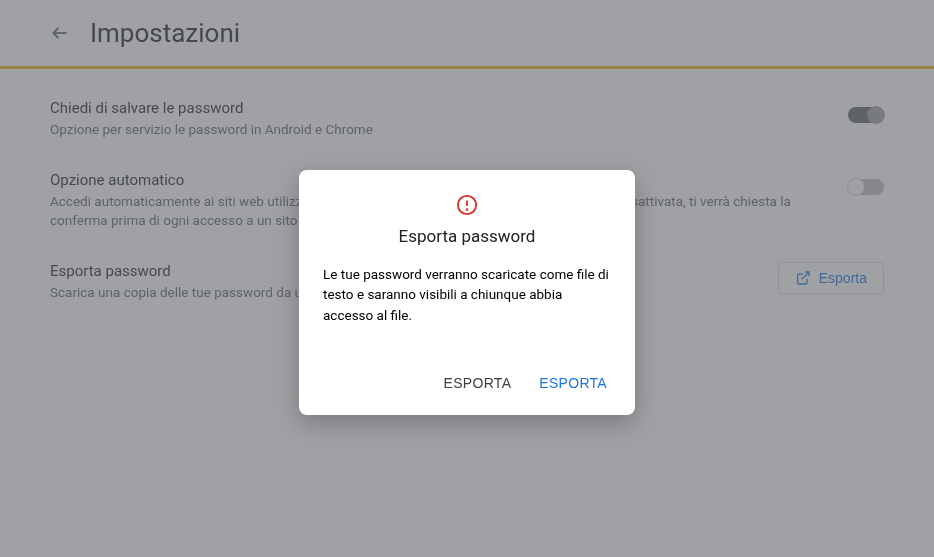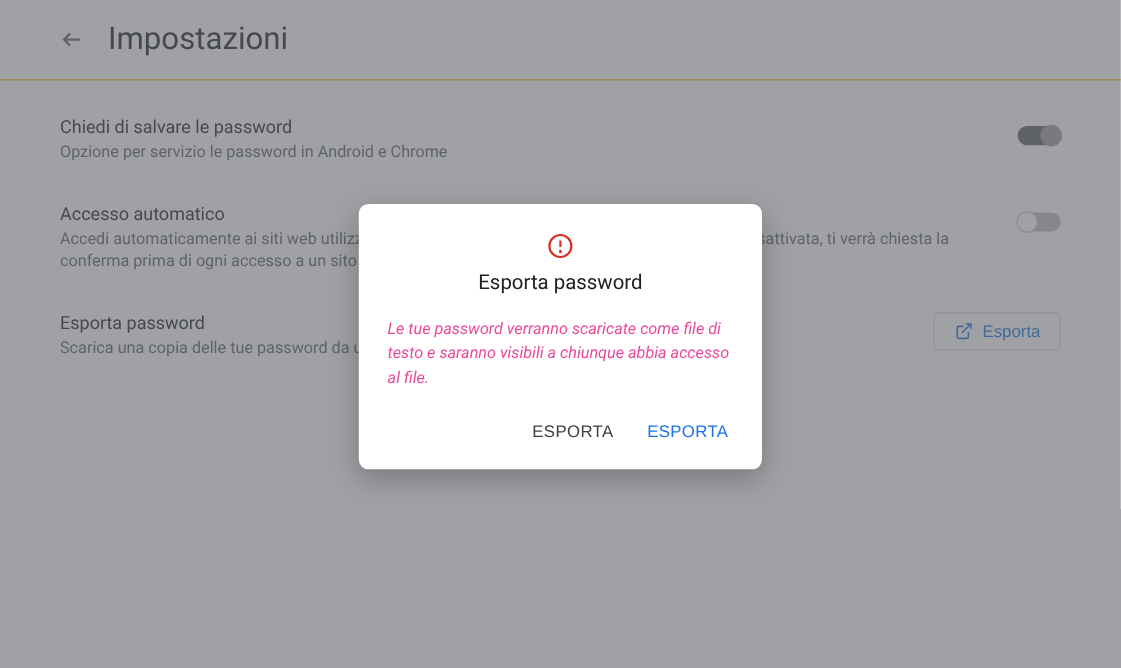--- a/index.html
+++ b/index.html
@@ -8,21 +8,21 @@
       background: #fff;
       width: 934px;
       height: 557px;
       overflow: hidden;
       position: relative;
     }
     .header {
       display: flex;
       align-items: center;
       padding: 18px 50px;
-      border-bottom: 1px solid #eab308;
+      border-bottom: 3px solid #eab308;
       gap: 20px;
     }
     .back-arrow {
       width: 20px;
       height: 20px;
       display: flex;
       align-items: center;
       justify-content: center;
       cursor: pointer;
     }
@@ -124,25 +124,24 @@
       justify-content: center;
     }
     .dialog-title {
       font-size: 17px;
       color: #202124;
       margin-bottom: 18px;
       font-weight: 400;
     }
     .dialog-body {
       font-size: 13.5px;
-      color: #ec4899;
+      color: #000000;
       text-align: left;
       line-height: 1.5;
-      margin-bottom: 20px;
-      font-style: italic;
+      margin-bottom: 44px;
     }
     .dialog-actions {
       display: flex;
       justify-content: flex-end;
       gap: 20px;
       padding-bottom: 6px;
     }
     .dlg-btn {
       font-size: 14px;
       font-weight: 500;
@@ -175,21 +174,21 @@
       <div class="setting-title">Chiedi di salvare le password</div>
       <div class="setting-desc">Opzione per servizio le password in Android e Chrome</div>
     </div>
     <div class="toggle on">
         <div class="knob"></div>
       </div>
   </div>
 
   <div class="setting-row">
     <div class="setting-text">
-      <div class="setting-title">Accesso automatico</div>
+      <div class="setting-title">Opzione automatico</div>
       <div class="setting-desc">Accedi automaticamente ai siti web utilizzando le credenziali memorizzate. Se la funzionalità è disattivata, ti verrà chiesta la conferma prima di ogni accesso a un sito web.</div>
     </div>
     <div class="toggle off">
         <div class="knob"></div>
       </div>
   </div>
 
   <div class="setting-row">
     <div class="setting-text">
       <div class="setting-title">Esporta password</div>

